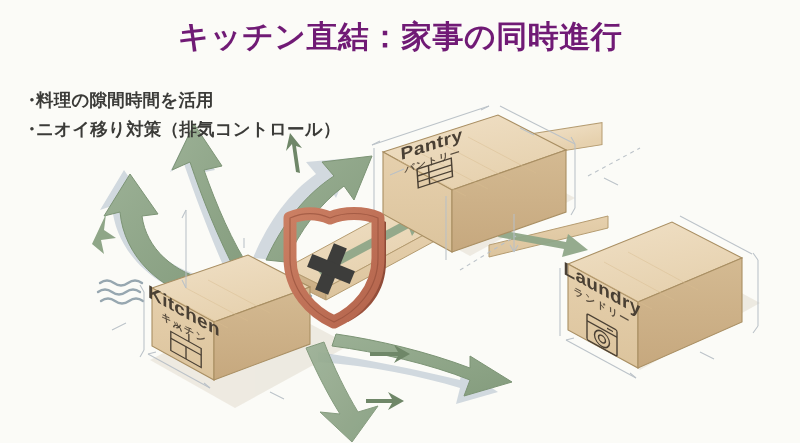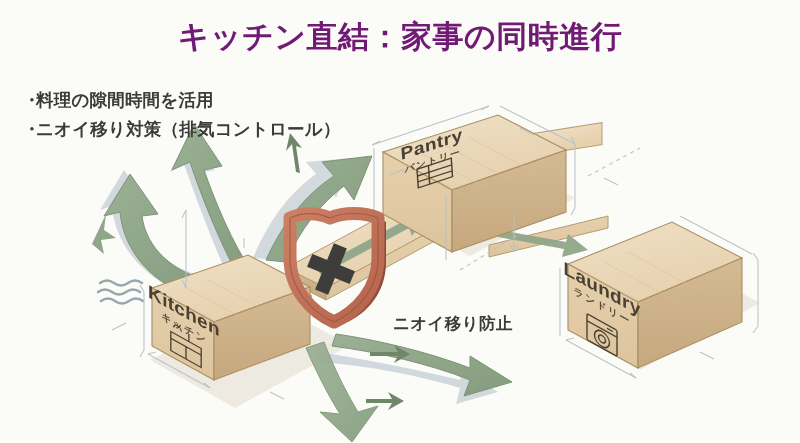--- a/index.html
+++ b/index.html
@@ -292,16 +292,15 @@
 
     <ul id="bullet-list">
       <li>
         <span class="bullet-dot">・</span><span>料理の隙間時間を活用</span>
       </li>
       <li>
         <span class="bullet-dot">・</span><span>ニオイ移り対策（排気コントロール）</span>
       </li>
     </ul>
 
-    <div id="odor-caption">ニオイ移り防止</div>
 
   </div>
 </div>
 
 </body></html>

